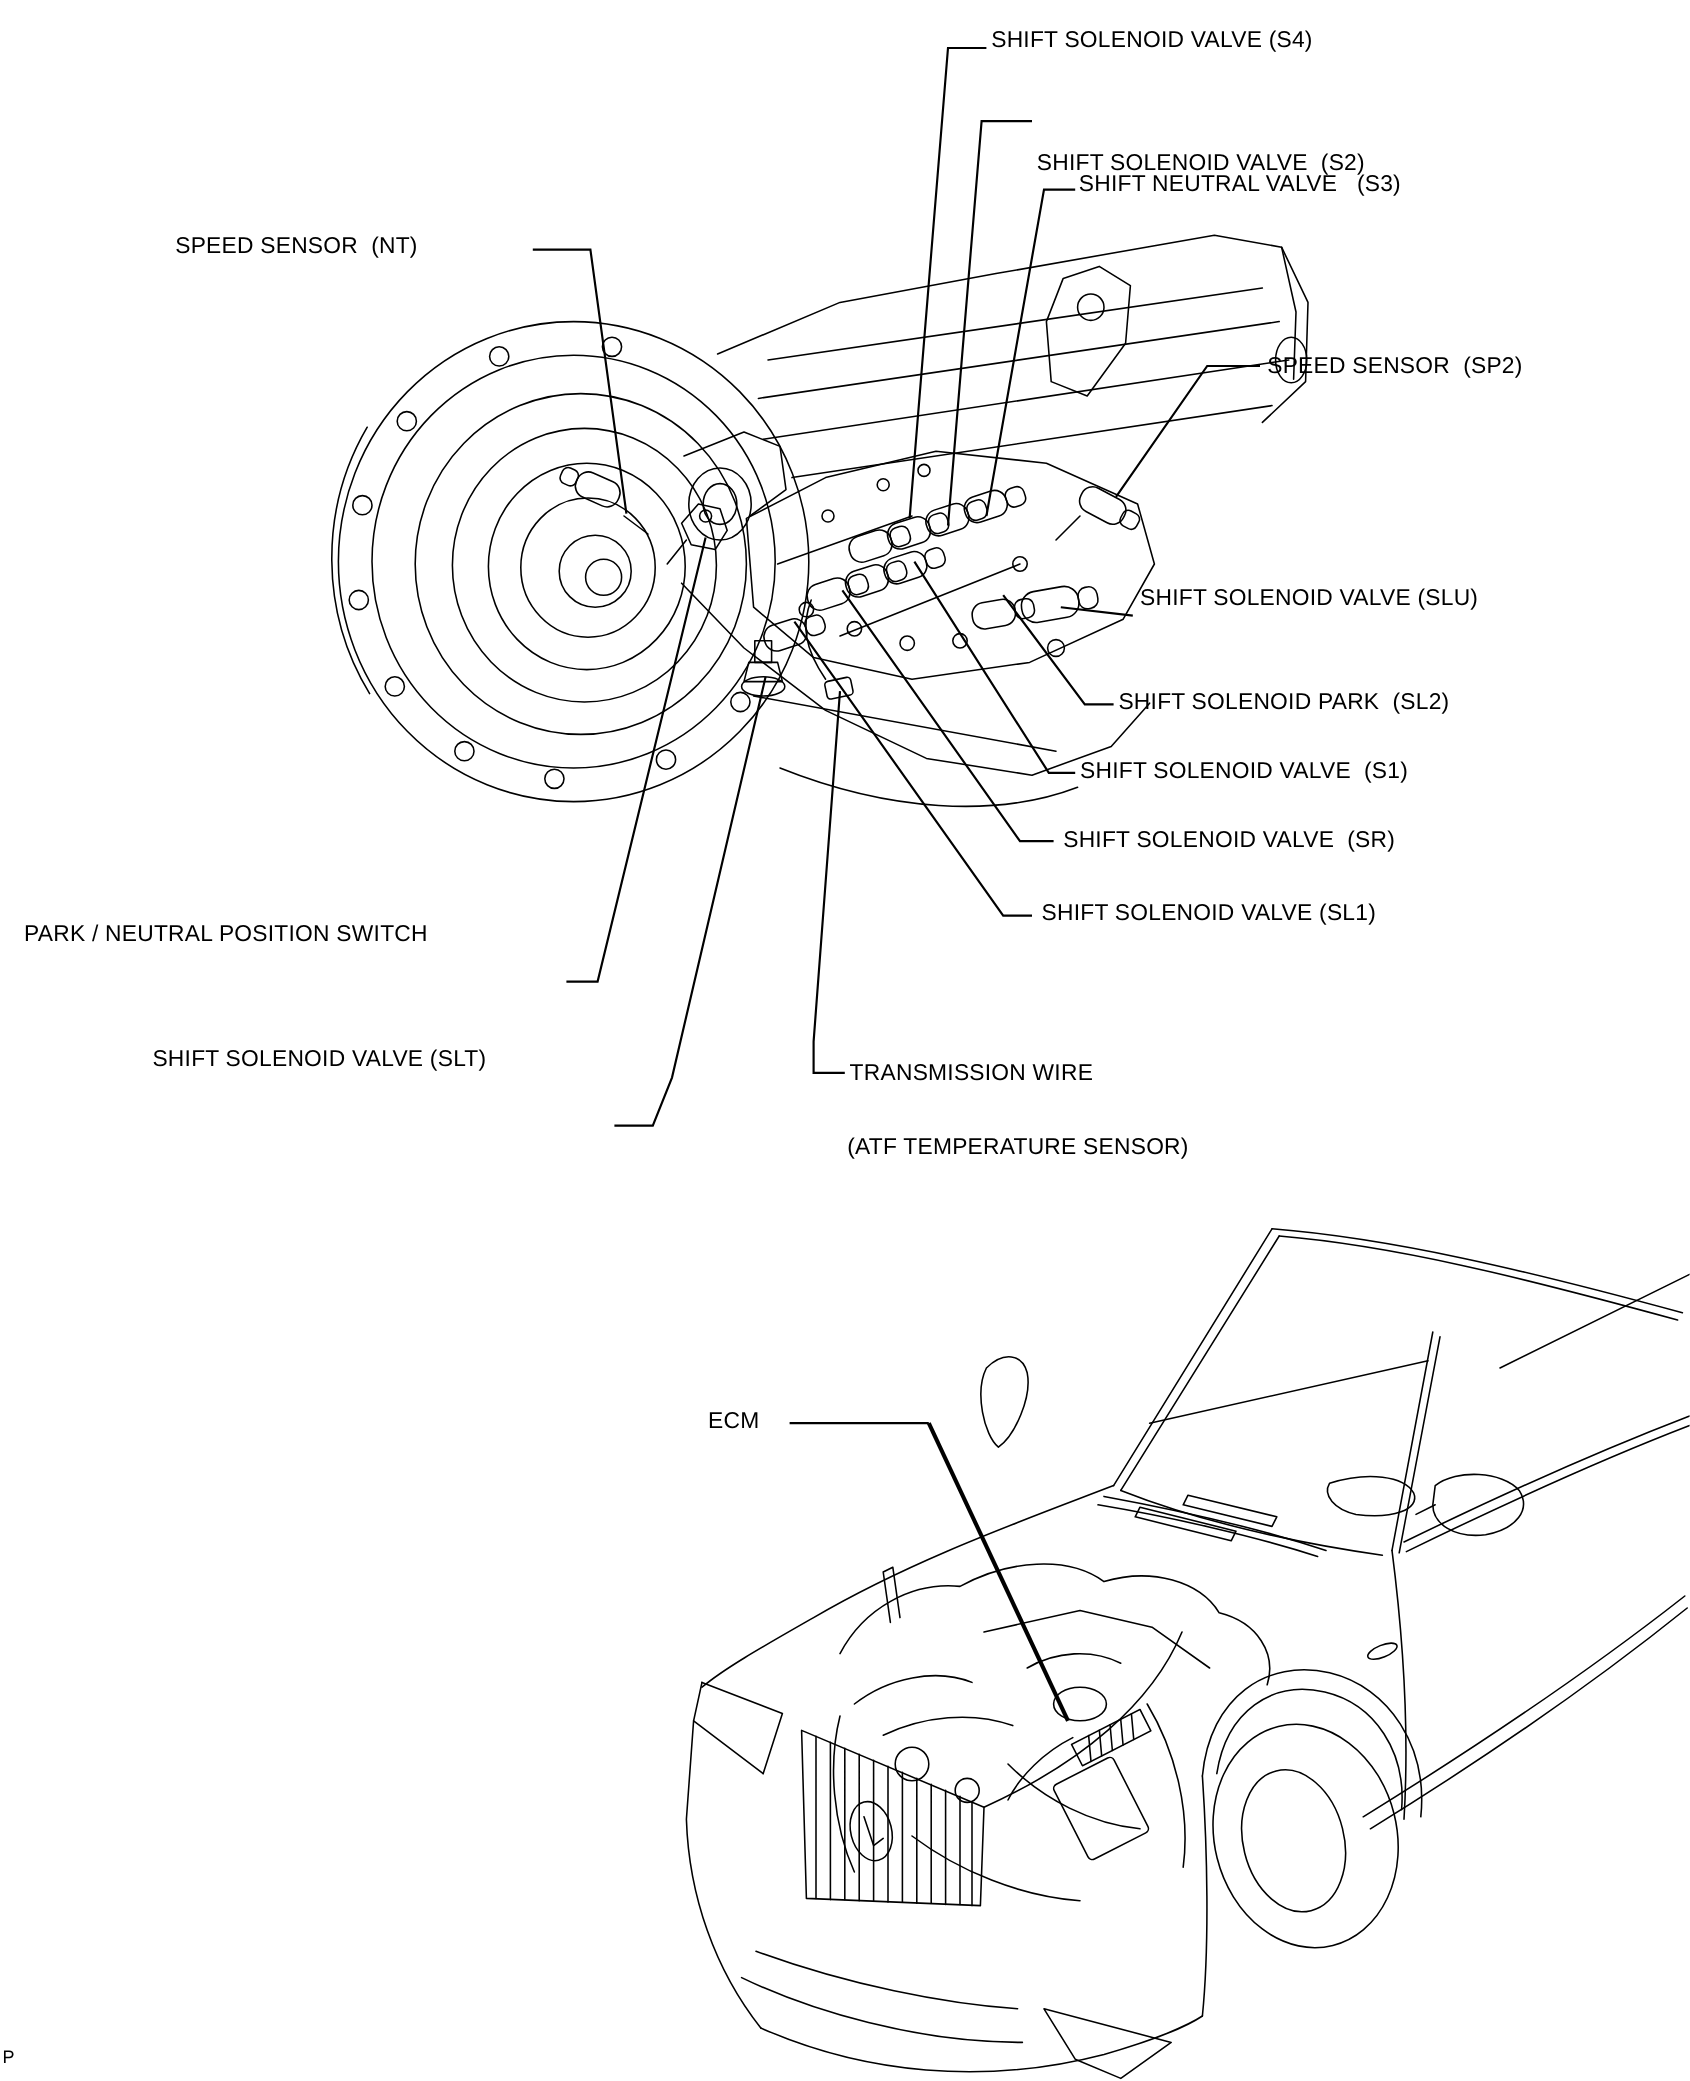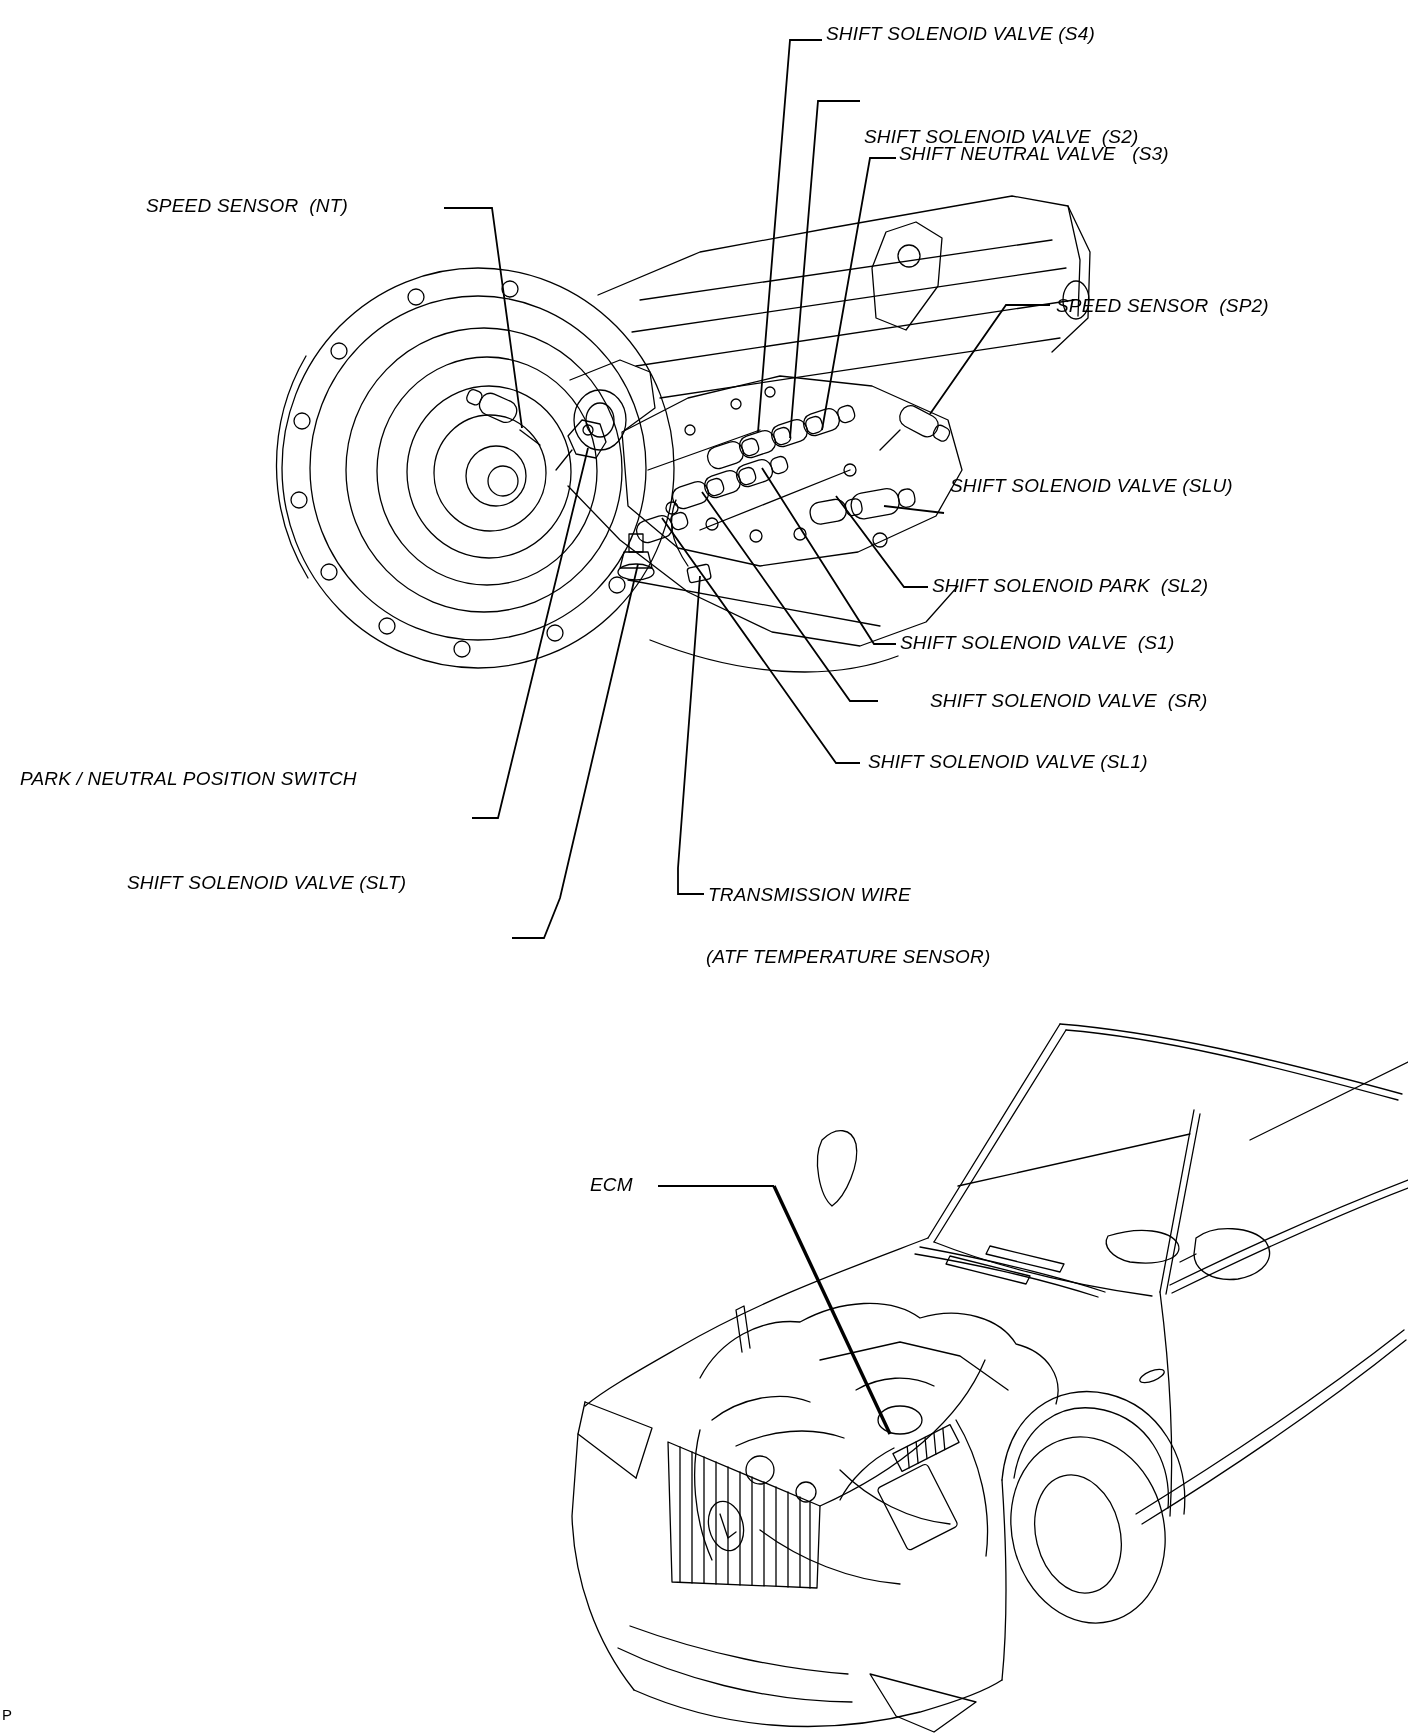--- a/index.html
+++ b/index.html
@@ -6,21 +6,20 @@
   body{width:1408px;height:1734px;position:relative;font-family:"Liberation Sans",sans-serif;}
   #stage{position:absolute;left:0;top:0;width:1408px;height:1734px;}
   svg{position:absolute;left:0;top:0;}
   .callout{
     position:absolute;
     font-size:19px;
     line-height:23px;
     color:#000;
     white-space:pre;
     letter-spacing:0.2px;
-    font-style:italic;
   }
   .page-marker{
     position:absolute;
     font-size:15px;
     color:#000;
   }
   .art path,.art rect,.art circle,.art ellipse,.art line,.art polyline{
     fill:none;stroke:#000;stroke-width:1.3;stroke-linecap:round;stroke-linejoin:round;
   }
   .leaders path{fill:none;stroke:#000;stroke-width:1.8;stroke-linecap:butt;stroke-linejoin:miter;}
@@ -255,24 +254,24 @@
     <path d="M 658,1186 L 774,1186"></path>
     <path class="thick" d="M 774,1186 L 890,1434"></path>
   </g>
 </svg>
 
 <div class="callout" style="left:826px;top:22px;">SHIFT SOLENOID VALVE (S4)</div>
 <div class="callout" style="left:864px;top:84px;margin-top:41px;">SHIFT SOLENOID VALVE  (S2)</div>
 <div class="callout" style="left:899px;top:142px;">SHIFT NEUTRAL VALVE   (S3)</div>
 <div class="callout" style="left:146px;top:194px;">SPEED SENSOR  (NT)</div>
 <div class="callout" style="left:1056px;top:294px;">SPEED SENSOR  (SP2)</div>
-<div class="callout" style="left:950px;top:474px;text-align:right;">SHIFT SOLENOID VALVE (SLU)</div>
+<div class="callout" style="left:950px;top:487px;text-align:right;">SHIFT SOLENOID VALVE (SLU)</div>
 <div class="callout" style="left:932px;top:574px;">SHIFT SOLENOID PARK  (SL2)</div>
 <div class="callout" style="left:900px;top:631px;">SHIFT SOLENOID VALVE  (S1)</div>
-<div class="callout" style="left:886px;top:689px;margin-left:44px;">SHIFT SOLENOID VALVE  (SR)</div>
+<div class="callout" style="left:886px;top:689px;">SHIFT SOLENOID VALVE  (SR)</div>
 <div class="callout" style="left:868px;top:750px;">SHIFT SOLENOID VALVE (SL1)</div>
 <div class="callout" style="left:20px;top:767px;">PARK / NEUTRAL POSITION SWITCH</div>
 <div class="callout" style="left:708px;top:883px;">TRANSMISSION WIRE</div>
 <div class="callout" style="left:127px;top:871px;">SHIFT SOLENOID VALVE (SLT)</div>
 <div class="callout" style="left:706px;top:945px;">(ATF TEMPERATURE SENSOR)</div>
 <div class="callout" style="left:590px;top:1173px;">ECM</div>
 <div class="page-marker" style="left:2px;top:1706px;">P</div>
 
 </div>
 

